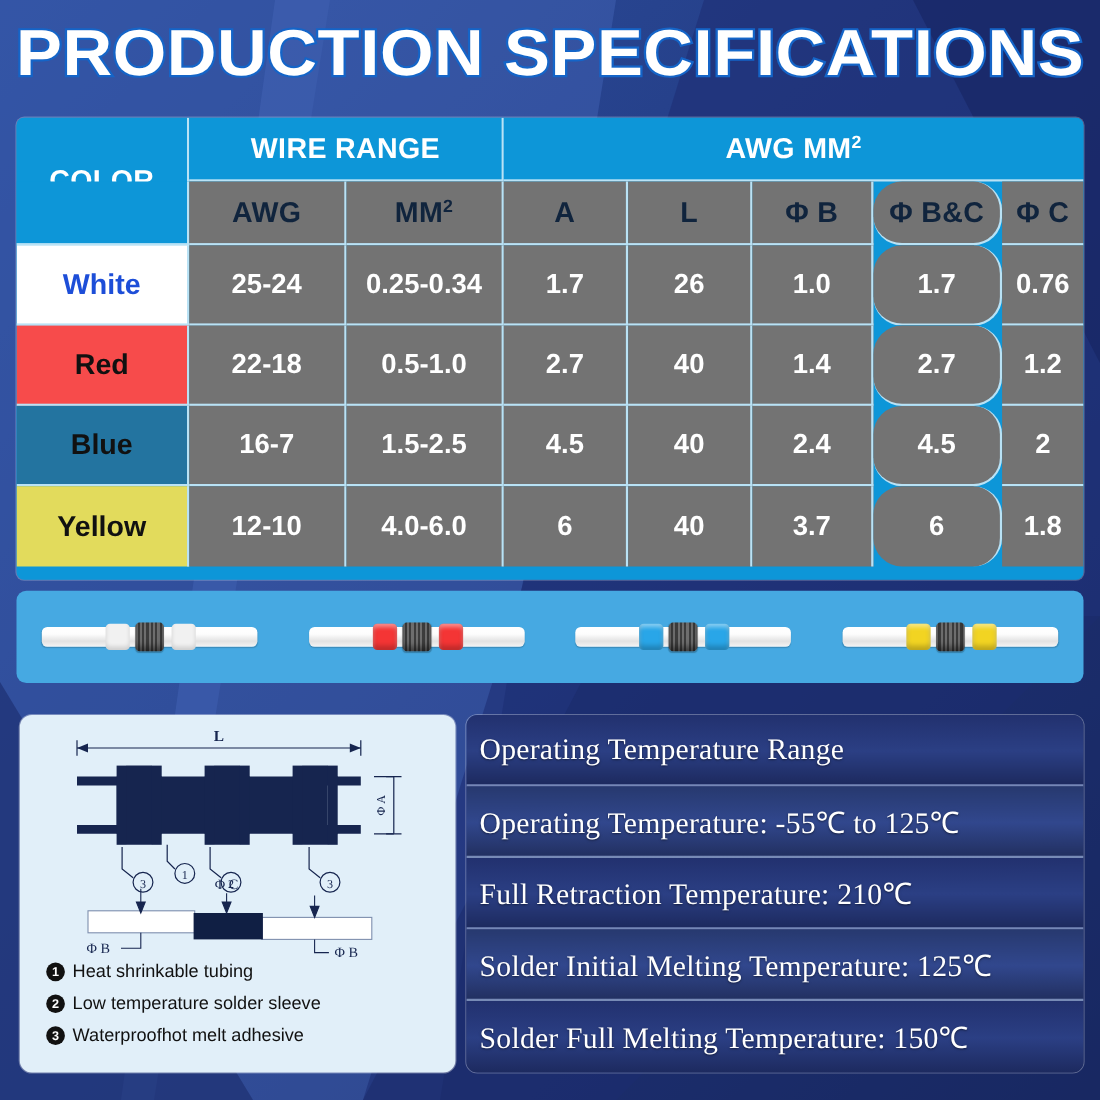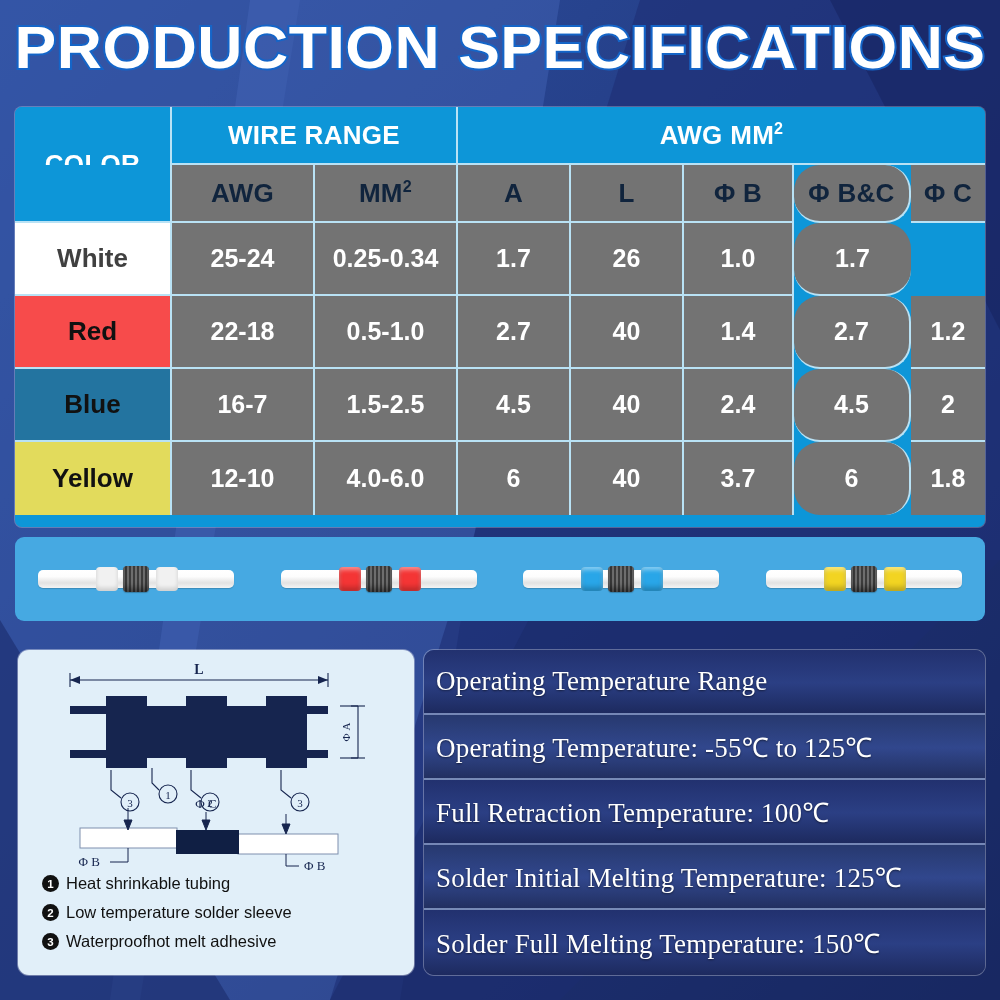--- a/index.html
+++ b/index.html
@@ -215,29 +215,30 @@
       <div class="cell c-bc">
         <span class="hdr-dark">Φ B&amp;C</span>
       </div>
       <div class="cell c-c">
         <span class="hdr-dark">Φ C</span>
       </div>
     </div>
 
     <div id="table-body">
         <div class="trow drow">
-          <div class="swatch" style="background: rgb(255, 255, 255); color: #404040;">
+          <div class="swatch" style="background: rgb(255, 255, 255); color: #1d4ed8;">
             <span>White</span>
           </div>
           <div class="cell c-awg">25-24</div>
           <div class="cell c-mm">0.25-0.34</div>
           <div class="cell c-a">1.7</div>
           <div class="cell c-l">26</div>
           <div class="cell c-b">1.0</div>
           <div class="cell c-bc">1.7</div>
+          <div class="cell c-c">0.76</div>
         </div>
         <div class="trow drow">
           <div class="swatch" style="background: rgb(247, 75, 75); color: rgb(17, 17, 17);">
             <span>Red</span>
           </div>
           <div class="cell c-awg">22-18</div>
           <div class="cell c-mm">0.5-1.0</div>
           <div class="cell c-a">2.7</div>
           <div class="cell c-l">40</div>
           <div class="cell c-b">1.4</div>
@@ -389,21 +390,21 @@
   </div>
 
   <div class="specs" id="spec-list">
       <div class="spec-row">
         <span>Operating Temperature Range</span>
       </div>
       <div class="spec-row">
         <span>Operating Temperature: -55℃ to 125℃</span>
       </div>
       <div class="spec-row">
-        <span>Full Retraction Temperature: 100℃</span>
+        <span>Full Retraction Temperature: 210℃</span>
       </div>
       <div class="spec-row">
         <span>Solder Initial Melting Temperature: 125℃</span>
       </div>
       <div class="spec-row">
         <span>Solder Full Melting Temperature: 150℃</span>
       </div>
     </div>
 
 </div>

